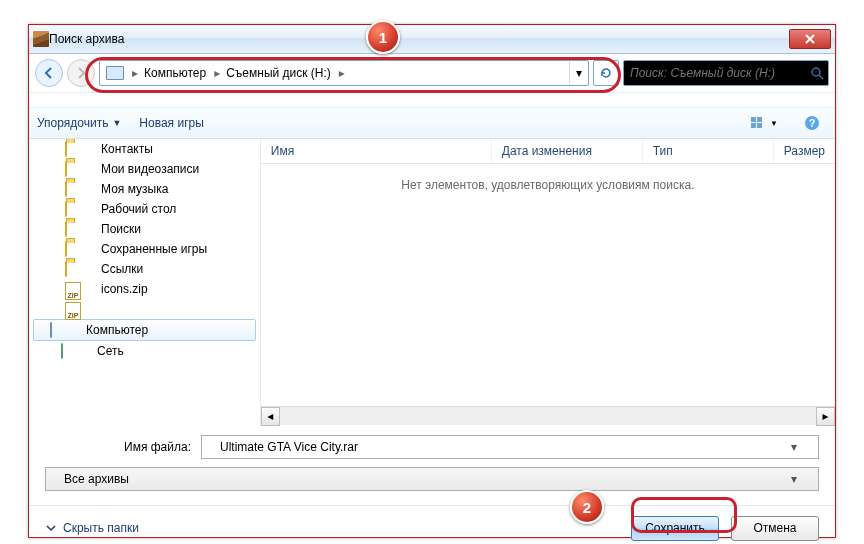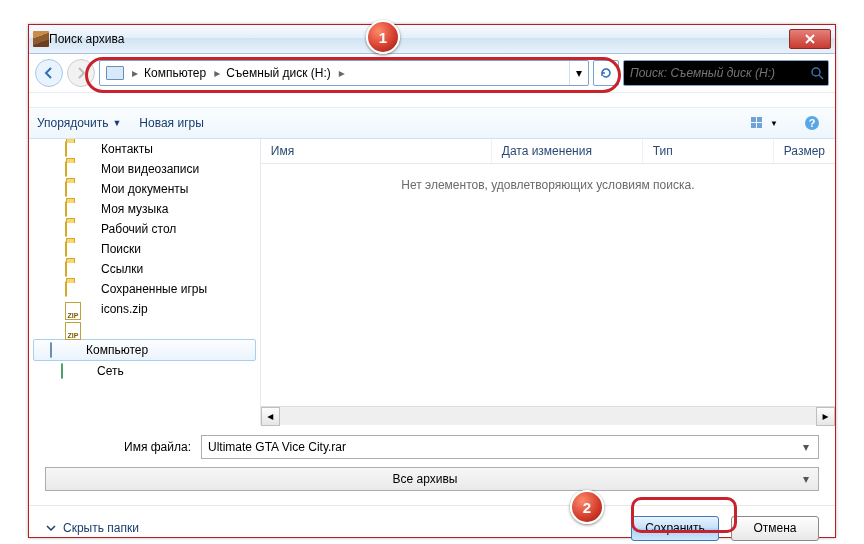--- a/index.html
+++ b/index.html
@@ -41,24 +41,24 @@
   .cols{height:24px;display:flex;align-items:center;border-bottom:1px solid #e4e9f0;color:#2a4a75;}
   .cols .col{padding:0 10px;border-right:1px solid #eef2f7;height:100%;display:flex;align-items:center;cursor:pointer;}
   .empty{flex:1;display:flex;align-items:flex-start;justify-content:center;padding-top:14px;color:#6a6a6a;}
   .hscroll{height:18px;background:#f0f0f0;border-top:1px solid #dcdcdc;display:flex;align-items:center;}
   .hscroll .ar{width:17px;height:17px;background:linear-gradient(#fdfdfd,#e6e6e6);border:1px solid #bfbfbf;display:flex;align-items:center;justify-content:center;cursor:pointer;}
   .hscroll .track{flex:1;height:17px;background:#efefef;}
   
   .form{padding:10px 16px 6px 16px;}
   .frow{display:flex;align-items:center;margin-bottom:8px;}
   .flabel{width:146px;text-align:right;padding-right:10px;}
-  .finput{flex:1;height:22px;border:1px solid #abadb3;background:#fff;display:flex;align-items:center;padding:0 4px;}
+  .finput{flex:1;height:22px;border:1px solid #abadb3;background:#fff;display:flex;align-items:center;padding:0 16px;}
   .finput input{flex:1;border:none;outline:none;font-size:12px;}
   .finput .dd{width:16px;color:#555;cursor:pointer;display:flex;justify-content:center;}
-  .combo{background:linear-gradient(#f6f6f6,#eaeaea);text-align:center;}
+  .combo{background:linear-gradient(#f6f6f6,#eaeaea);}
   
   .footer{height:44px;border-top:1px solid #e6e6e6;display:flex;align-items:center;padding:0 16px;}
   .hidefolders{display:flex;align-items:center;gap:6px;color:#1a3e6e;cursor:pointer;}
   .btns{margin-left:auto;display:flex;gap:12px;align-items:center;}
   .btn{width:86px;height:23px;border:1px solid #8a8a8a;border-radius:3px;background:linear-gradient(#fefefe,#e8e8e8);display:flex;align-items:center;justify-content:center;cursor:pointer;}
   .btn.primary{background:linear-gradient(#eaf4ff,#c5e1fb 48%,#a9d1f7 52%,#cfe6fc);border-color:#3c7bb5;}
   .hl2{position:absolute;border:3px solid #c8232c;border-radius:10px;pointer-events:none;}
   
   .foldericon{width:16px;height:12px;background:linear-gradient(#ffe9a8,#f5c545);border:1px solid #d6a828;border-radius:1px;position:relative;}
   .foldericon:before{content:"";position:absolute;top:-4px;left:0;width:7px;height:4px;background:#f7d674;border:1px solid #d6a828;border-bottom:none;border-radius:1px 1px 0 0;}
@@ -153,41 +153,37 @@
           <div class="item">
             <span class="ic"><span class="foldericon"></span></span>
             <span>Контакты</span>
           </div>
           <div class="item">
             <span class="ic"><span class="foldericon"></span></span>
             <span>Мои видеозаписи</span>
           </div>
           <div class="item">
             <span class="ic"><span class="foldericon"></span></span>
-            <span>Мои документы</span>
-          </div>
-          <div class="item">
-            <span class="ic"><span class="foldericon"></span></span>
             <span>Моя музыка</span>
           </div>
           <div class="item">
             <span class="ic"><span class="foldericon"></span></span>
             <span>Рабочий стол</span>
           </div>
           <div class="item">
             <span class="ic"><span class="foldericon"></span></span>
             <span>Поиски</span>
           </div>
           <div class="item">
             <span class="ic"><span class="foldericon"></span></span>
+            <span>Сохраненные игры</span>
+          </div>
+          <div class="item">
+            <span class="ic"><span class="foldericon"></span></span>
             <span>Ссылки</span>
-          </div>
-          <div class="item">
-            <span class="ic"><span class="foldericon"></span></span>
-            <span>Сохраненные игры</span>
           </div>
           <div class="item">
             <span class="ic">
               <span class="zipicon">ZIP</span>
             </span>
             <span>icons.zip</span>
           </div>
           <div class="item">
             <span class="ic">
               <span class="zipicon">ZIP</span>

